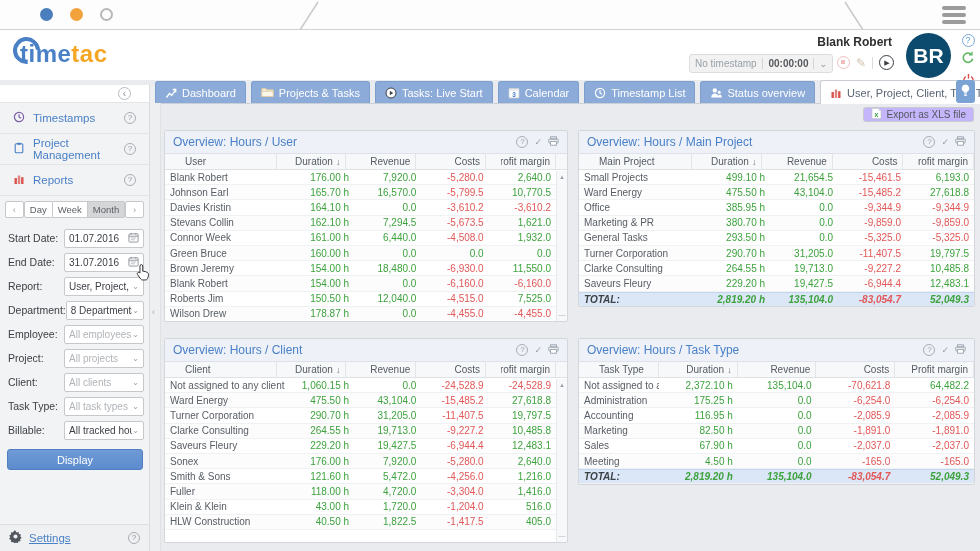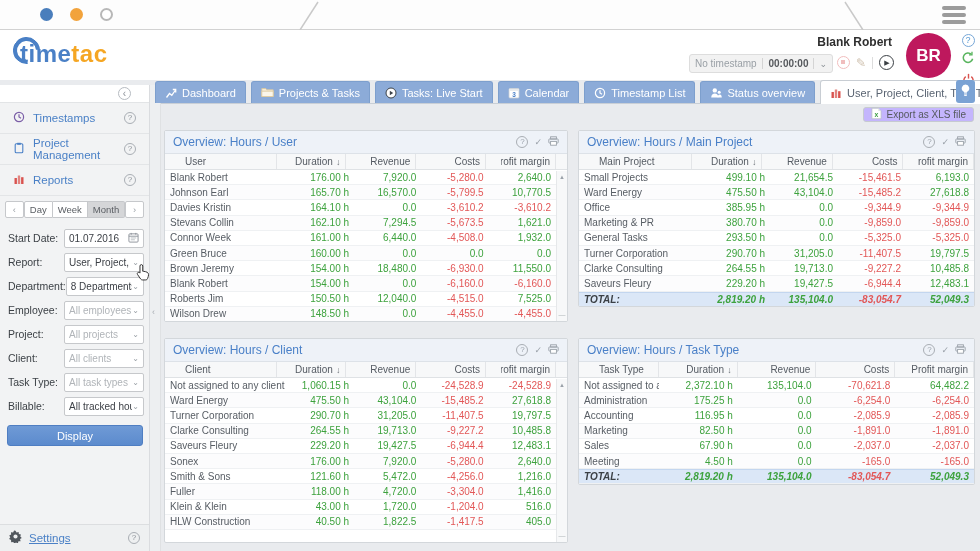--- a/index.html
+++ b/index.html
@@ -30,21 +30,21 @@
   .timer-group { position:absolute; right:147px; top:24px; height:19px; width:144px; background:#f2f2f2; border:1px solid #ddd; border-radius:3px; display:flex; align-items:center; font-size:10px; color:#9aa0a6; padding:0 5px; }
   .timer-group .sep { width:1px; height:11px; background:#d4d4d4; margin:0 5px; }
   .timer-time { color:#55585c; font-weight:bold; }
   .timer-chevron { color:#8a9096; font-size:9px; }
   .timer-icons { position:absolute; right:86px; top:25px; display:flex; align-items:center; gap:6px; }
   .stop-icon { width:13px; height:13px; border:1.5px solid #efb6b6; border-radius:50%; position:relative; opacity:.9; }
   .stop-icon::after { content:""; position:absolute; left:3px; top:3px; width:4px; height:4px; background:#efb6b6; }
   .edit-icon { color:#cfc0ae; font-size:12px; }
   .timer-icons .sep { width:1px; height:12px; background:#ddd; }
   .play-btn { width:15px; height:15px; border:1.5px solid #3a3f44; border-radius:50%; color:#3a3f44; font-size:7px; display:flex; align-items:center; justify-content:center; padding-left:1px; }
-  .avatar { position:absolute; right:29px; top:3px; width:45px; height:45px; border-radius:50%; background:#be185d; color:#fff; font-size:17px; font-weight:bold; display:flex; align-items:center; justify-content:center; }
+  .avatar { position:absolute; right:29px; top:3px; width:45px; height:45px; border-radius:50%; background:#0c4a6e; color:#fff; font-size:21px; font-weight:bold; display:flex; align-items:center; justify-content:center; }
   .hdr-side-icons { position:absolute; right:5px; top:4px; display:flex; flex-direction:column; gap:4px; align-items:center; }
   .help-round { width:13px; height:13px; border:1px solid #77a7d7; color:#5a9bd4; border-radius:50%; font-size:9px; line-height:11px; text-align:center; display:inline-block; }
   
   .tab-strip { position:absolute; top:80px; left:155px; right:30px; height:23px; display:flex; gap:5px; align-items:flex-end; z-index:6; }
   .tab { height:22px; display:flex; align-items:center; gap:5px; padding:0 9px; background:#8cabd8; border:1px solid #7d9fcd; border-bottom:none; border-radius:3px 3px 0 0; color:#fff; font-size:11px; white-space:nowrap; cursor:default; }
   .tab svg { display:block; }
   .tab.active { background:#fff; border-color:#c8cdd3; color:#5a6472; height:24px; margin-bottom:-1px; }
   .bulb-badge { position:absolute; top:80px; right:5px; width:19px; height:23px; background:#7aa2d4; border-radius:3px; display:flex; align-items:center; justify-content:center; z-index:6; }
   
   .content-bg { position:absolute; top:103px; left:161px; right:0; bottom:0; background:#e9ebee; border-top:1px solid #c9cfd6; }
@@ -298,20 +298,32 @@
             <span class="val">01.07.2016</span>
             <span class="chev"><svg width="11" height="11" viewBox="0 0 12 12">
                 <rect x="1" y="2" width="10" height="9" rx="1" fill="#fff" stroke="#8b9198" stroke-width="1"></rect>
                 <path d="M1 4.6h10" stroke="#8b9198" stroke-width="1"></path>
                 <path d="M3.5 1v2M8.5 1v2" stroke="#8b9198" stroke-width="1"></path>
                 <path d="M3 6.5h6M3 8.5h4.5" stroke="#b7bcc1" stroke-width="1"></path>
               </svg></span>
           </span>
         </div>
         <div class="filter-row">
+          <span class="flbl">End Date:</span>
+          <span class="fctrl">
+            <span class="val">31.07.2016</span>
+            <span class="chev"><svg width="11" height="11" viewBox="0 0 12 12">
+                <rect x="1" y="2" width="10" height="9" rx="1" fill="#fff" stroke="#8b9198" stroke-width="1"></rect>
+                <path d="M1 4.6h10" stroke="#8b9198" stroke-width="1"></path>
+                <path d="M3.5 1v2M8.5 1v2" stroke="#8b9198" stroke-width="1"></path>
+                <path d="M3 6.5h6M3 8.5h4.5" stroke="#b7bcc1" stroke-width="1"></path>
+              </svg></span>
+          </span>
+        </div>
+        <div class="filter-row">
           <span class="flbl">Report:</span>
           <span class="fctrl">
             <span class="val">User, Project,</span>
             <span class="chev">⌄</span>
           </span>
         </div>
         <div class="filter-row">
           <span class="flbl">Department:</span>
           <span class="fctrl">
             <span class="val">8 Departments</span>
@@ -460,21 +472,21 @@
       </div>
       <div class="trow">
         <span class="c c-name">Roberts Jim</span>
         <span class="c c-num pos">150.50 h</span>
         <span class="c c-num pos">12,040.0</span>
         <span class="c c-num neg">-4,515.0</span>
         <span class="c c-num pos">7,525.0</span>
       </div>
       <div class="trow">
         <span class="c c-name">Wilson Drew</span>
-        <span class="c c-num pos">148.50 h</span>
+        <span class="c c-num pos">178.87 h</span>
         <span class="c c-num pos">0.0</span>
         <span class="c c-num neg">-4,455.0</span>
         <span class="c c-num neg">-4,455.0</span>
       </div>
     </div>
     <div class="scrollbar">
       <span class="sb-up">▲</span>
       <span class="sb-dash">—</span>
     </div>
   </div>

